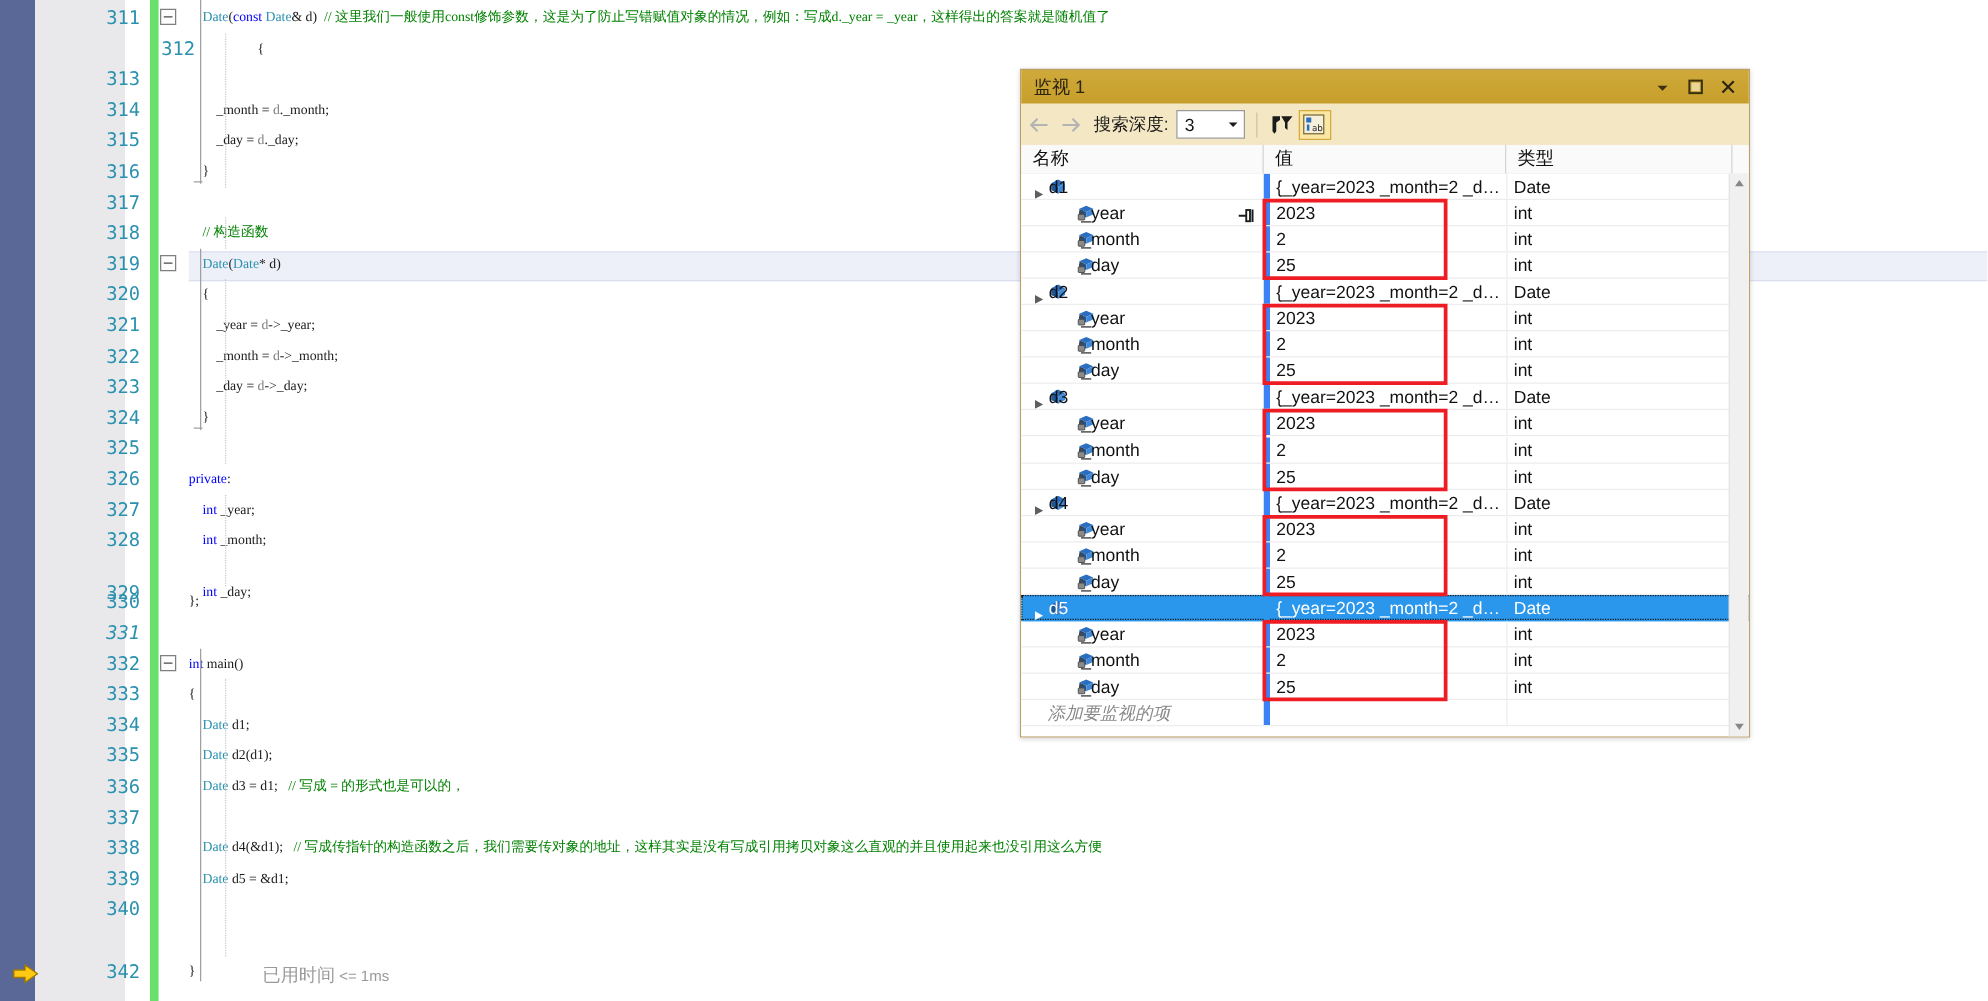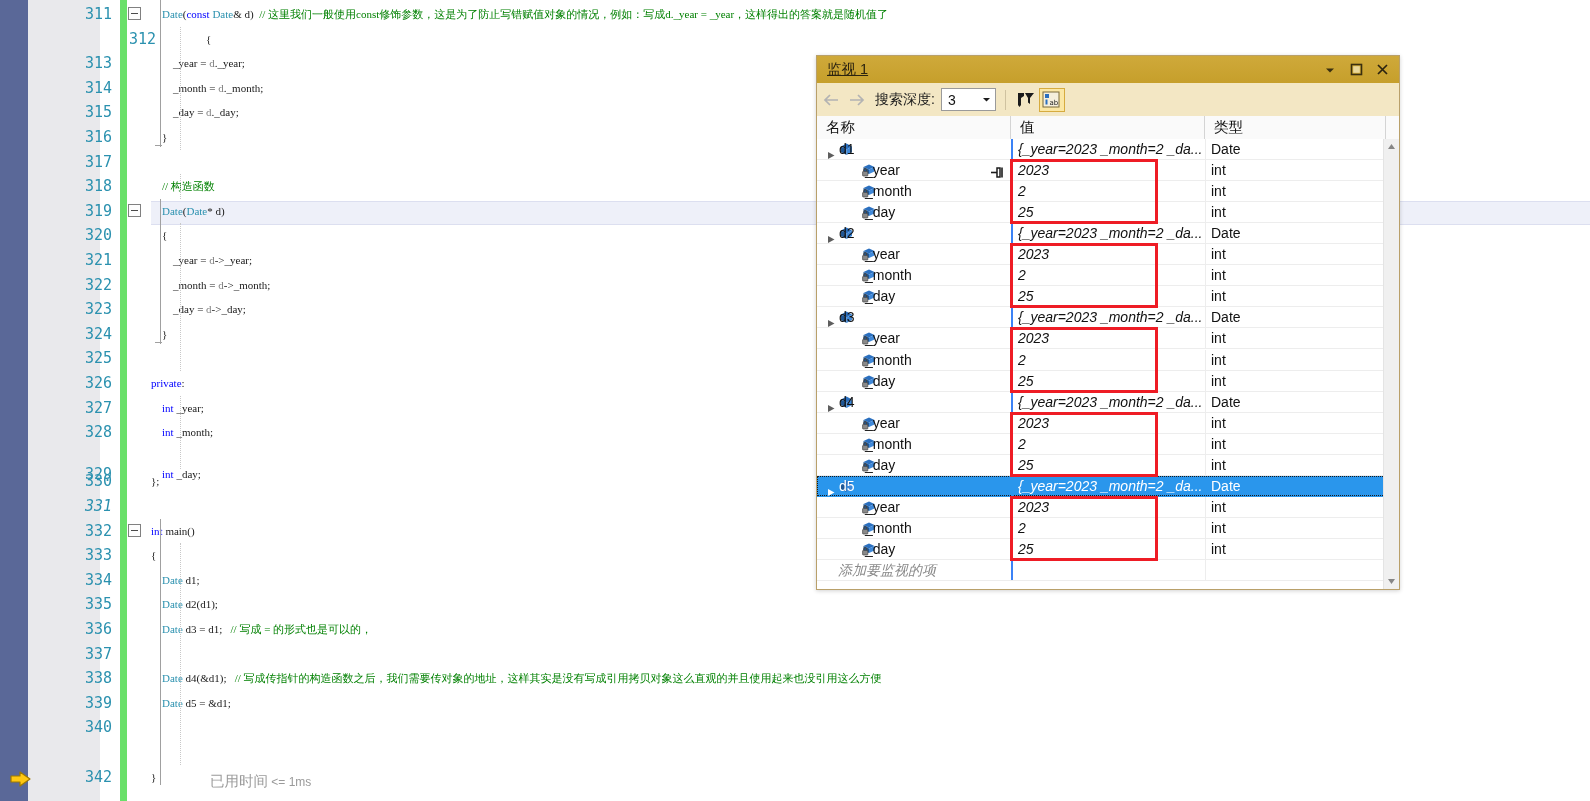--- a/index.html
+++ b/index.html
@@ -77,21 +77,21 @@
     box-shadow:0 1px 4px rgba(0,0,0,.18);
   }
   .w-title{
     position:absolute;left:0;top:0;right:0;height:27px;
     background:#c9a227;
     background:linear-gradient(#cfa93a,#c69f2b);
     display:flex;align-items:center;
   }
   .w-title-text{
     margin-left:10px;font-size:14.5px;color:#2c2410;
-    font-family:"Liberation Sans",sans-serif;white-space:nowrap;text-decoration:underline;
+    font-family:"Liberation Sans",sans-serif;white-space:nowrap;
   }
   .w-title-btns{margin-left:auto;display:flex;align-items:center;gap:10px;padding-right:9px;}
   .tbtn{width:16px;height:16px;display:flex;align-items:center;justify-content:center;cursor:default;}
 
   .w-toolbar{
     position:absolute;left:0;top:27px;right:0;height:33px;
     background:#f3e7c4;display:flex;align-items:center;
     border-bottom:1px solid #ddd2ad;
   }
   .srchbox{
@@ -142,21 +142,21 @@
   .wrow.sel .focusring{
     position:absolute;left:0;top:0;right:0;bottom:0;
     border:1px dotted #1a1a1a;box-sizing:border-box;pointer-events:none;
   }
   .wc{
     position:absolute;top:0;height:20px;line-height:20px;font-size:14px;color:#111;
     font-family:"Liberation Sans",sans-serif;white-space:nowrap;overflow:hidden;
     text-overflow:ellipsis;box-sizing:border-box;
   }
   .c-name{left:0;}
-  .c-val{border-left:2px solid #3b82f6;font-style:italic;}
+  .c-val{border-left:5px solid #3b82f6;}
   .c-typ{border-left:1px solid #ededed;}
   .wrow.sel .c-val,.wrow.sel .c-typ{border-left-color:#2a96ec;}
   .expander{position:absolute;width:9px;height:9px;}
   .addrow .c-name{font-style:italic;color:#8a8a8a;}
 
   
   .redbox{position:absolute;border:3px solid #ee1c25;box-sizing:border-box;pointer-events:none;}
 
   
   .w-sb{position:absolute;right:0;top:83px;bottom:0;width:15px;background:#f0f0f0;border-left:1px solid #e4e4e4;}
@@ -183,21 +183,20 @@
         <div class="cline" style="top: 2px;">
           <div class="lnum">311</div>
           <div class="ctext"><span class="pl">    </span><span class="ty">Date</span><span class="pl">(</span><span class="kw">const</span><span class="pl"> </span><span class="ty">Date</span><span class="pl">&amp; d)  </span><span class="cm">// 这里我们一般使用const修饰参数，这是为了防止写错赋值对象的情况，例如：写成d._year = _year，这样得出的答案就是随机值了</span></div>
         </div>
         <div class="cline" style="top: 26.6px; margin-left: 44px;">
           <div class="lnum">312</div>
           <div class="ctext"><span class="pl">    {</span></div>
         </div>
         <div class="cline" style="top: 51.2px;">
           <div class="lnum">313</div>
-          <div class="ctext"><span class="pl">        _year = </span><span class="var">d</span><span class="pl">._year;</span></div>
         </div>
         <div class="cline" style="top: 75.8px;">
           <div class="lnum">314</div>
           <div class="ctext"><span class="pl">        _month = </span><span class="var">d</span><span class="pl">._month;</span></div>
         </div>
         <div class="cline" style="top: 100.4px;">
           <div class="lnum">315</div>
           <div class="ctext"><span class="pl">        _day = </span><span class="var">d</span><span class="pl">._day;</span></div>
         </div>
         <div class="cline" style="top: 125px;">

